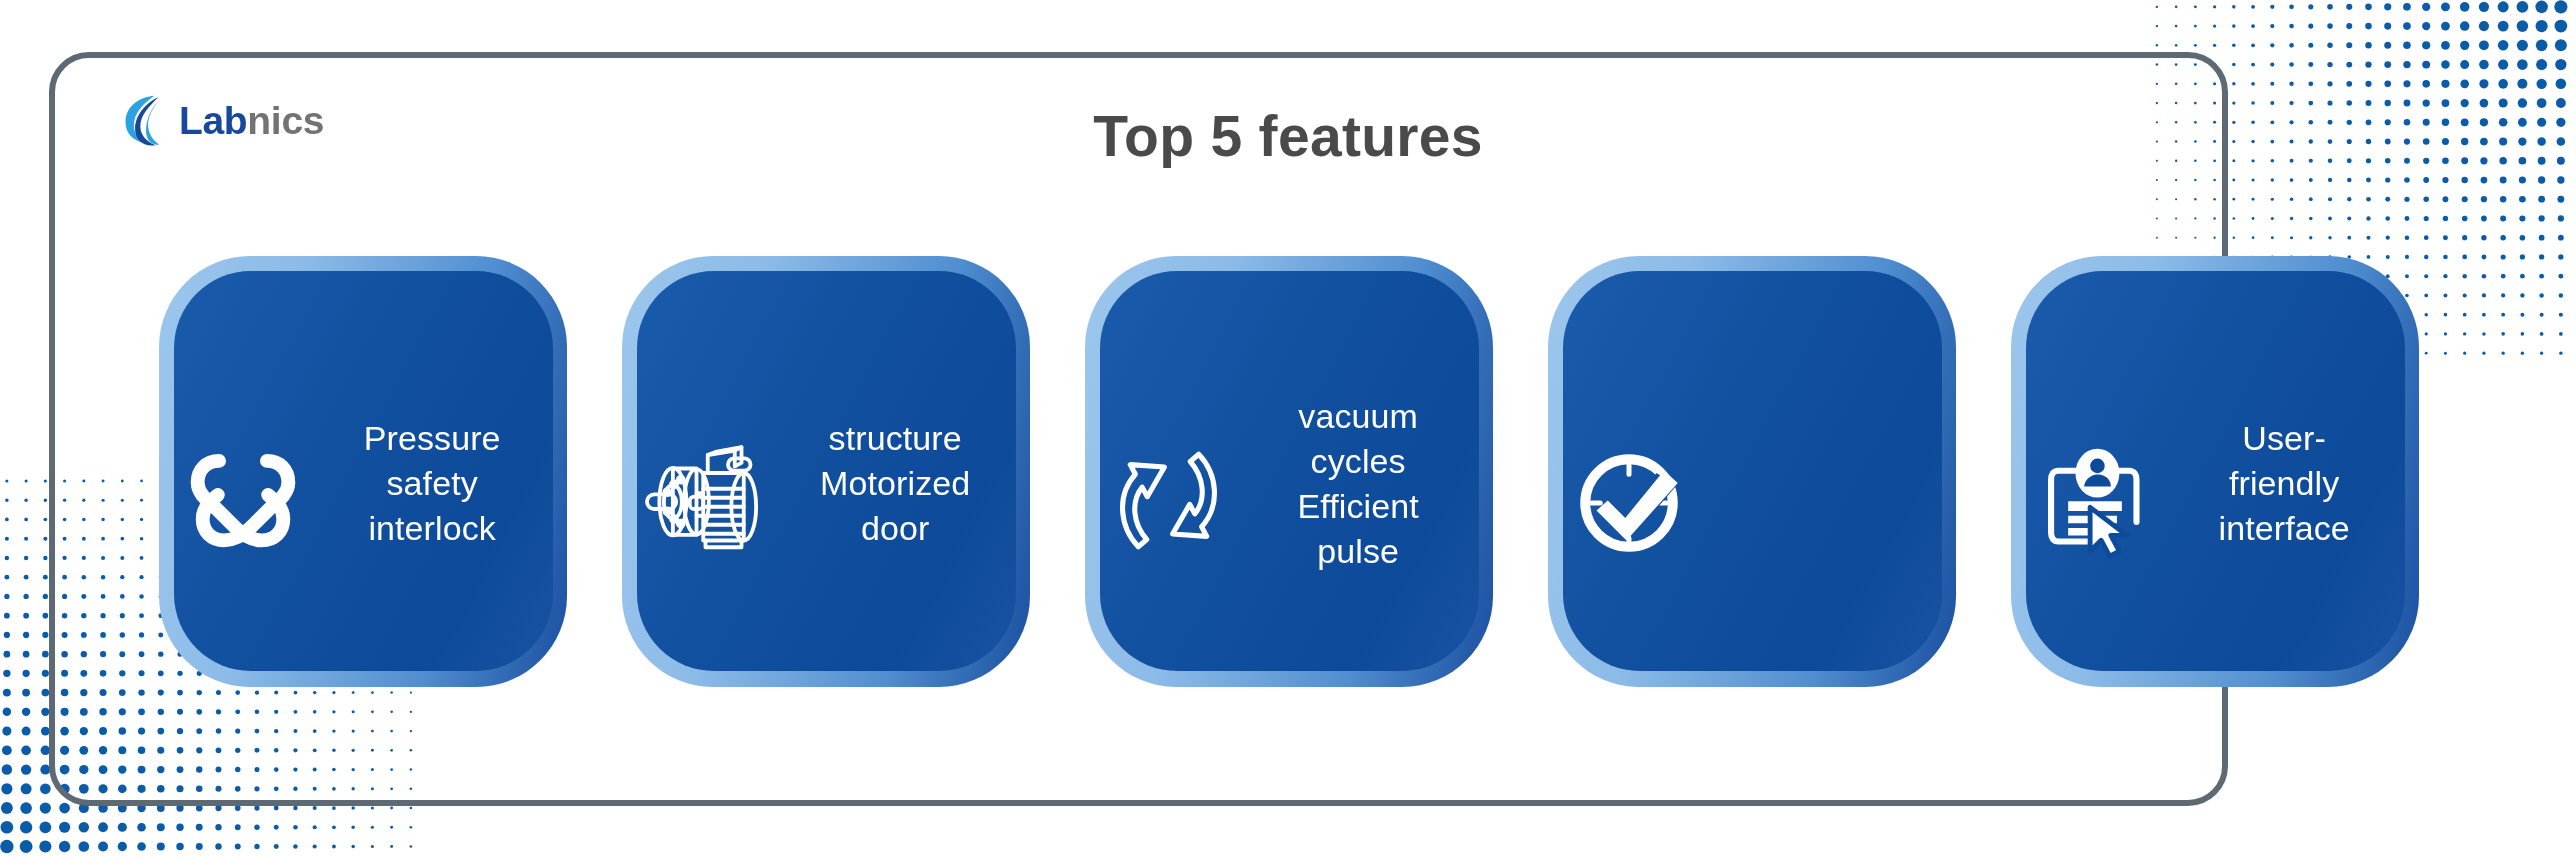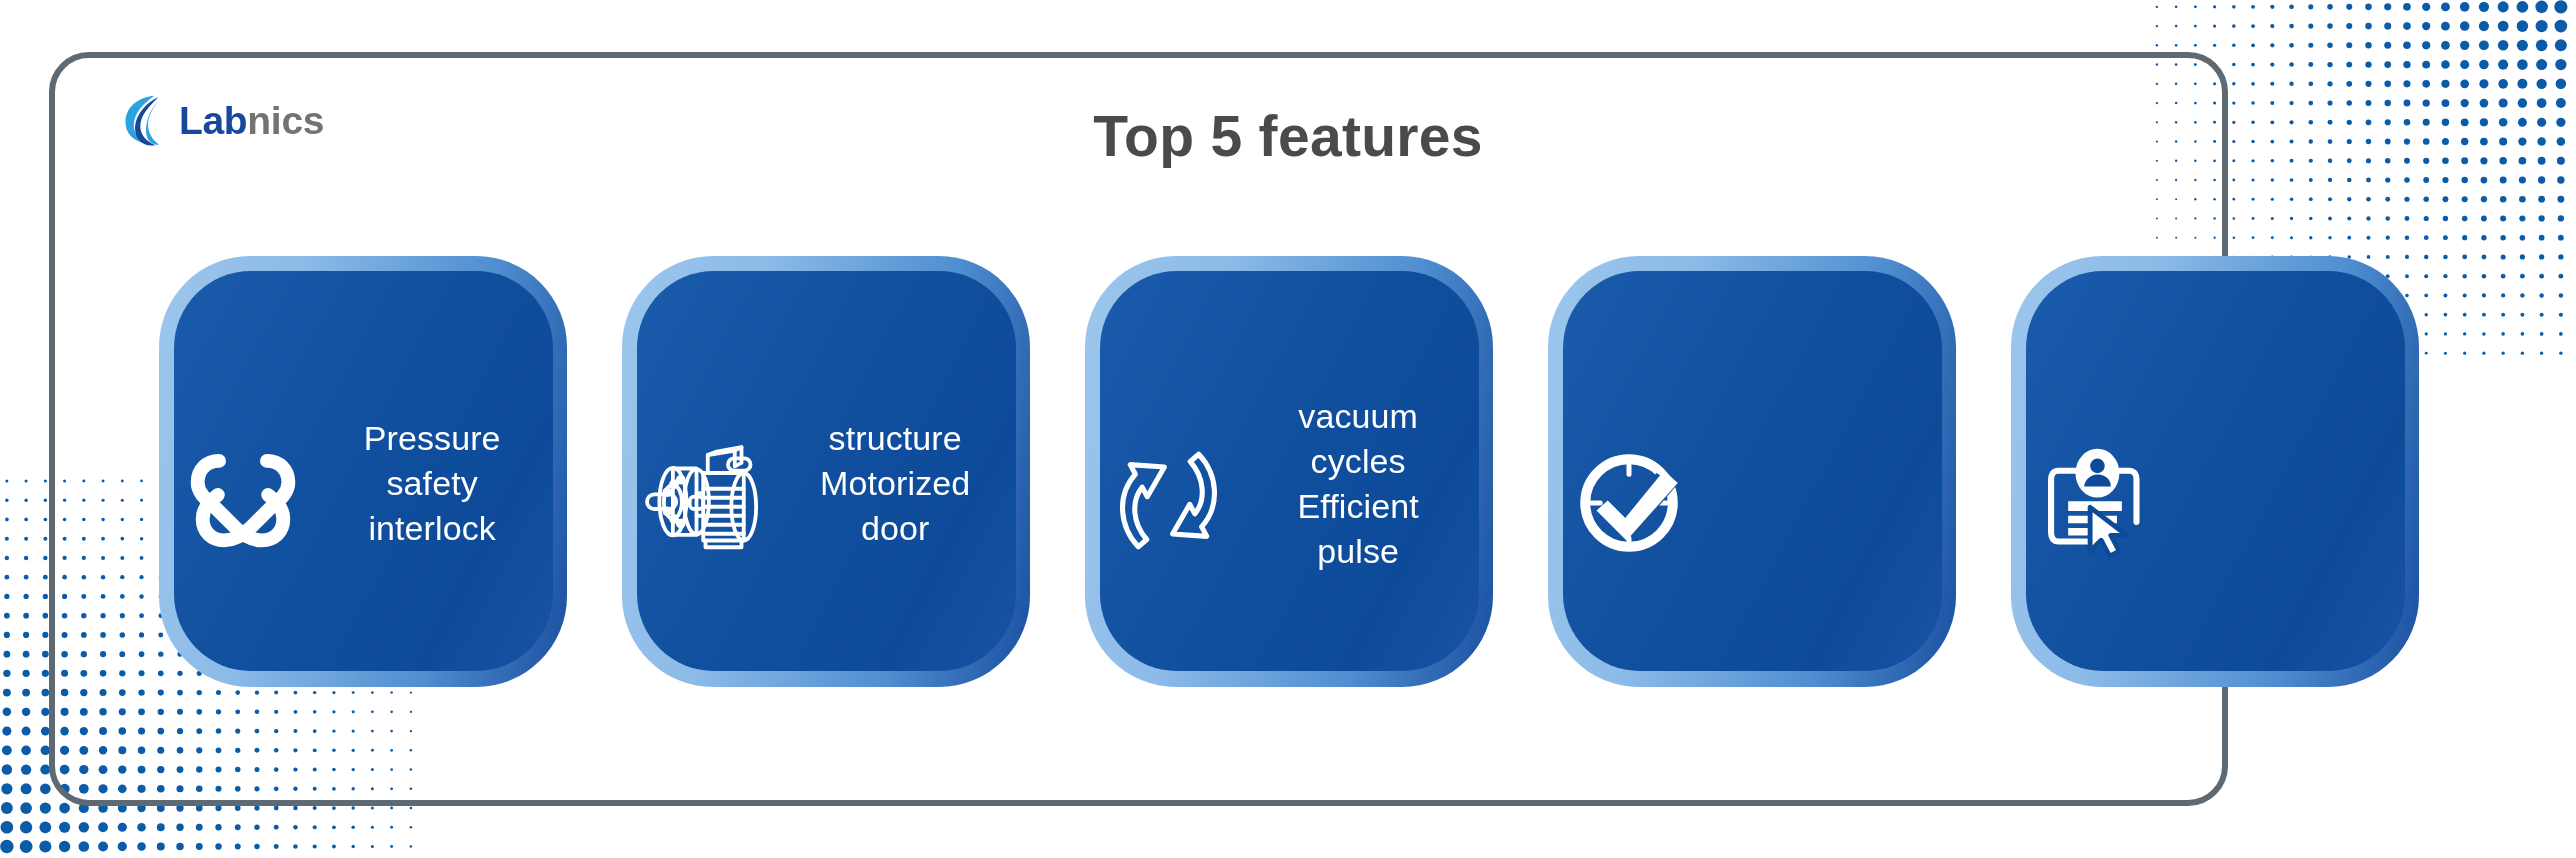--- a/index.html
+++ b/index.html
@@ -1141,18 +1141,22 @@
 
             <g fill="#ffffff">
               <path d="M28 51 L72 51 L72 59 L28 59 Z"></path>
               <path d="M28 63 L68 63 L68 69 L28 69 Z"></path>
               <path d="M28 73 L56 73 L56 79 L28 79 Z"></path>
             </g>
 
             <path d="M46 56 L46 92 L55 83 L62 96 L70 92 L63 79 L76 79 Z" fill="#ffffff" stroke="#0d4b9a" stroke-width="4" stroke-linejoin="round"></path>
           </svg>
         </div>
+        <div class="card-label">
+          <div>User-friendly</div>
+          <div>interface</div>
+        </div>
       </div>
     </div>
 
   </div>
 </div>
 
 
 </body></html>

